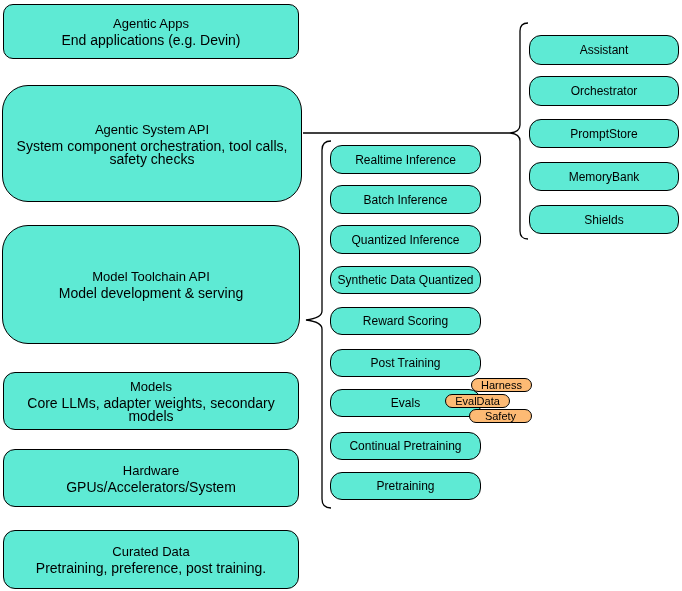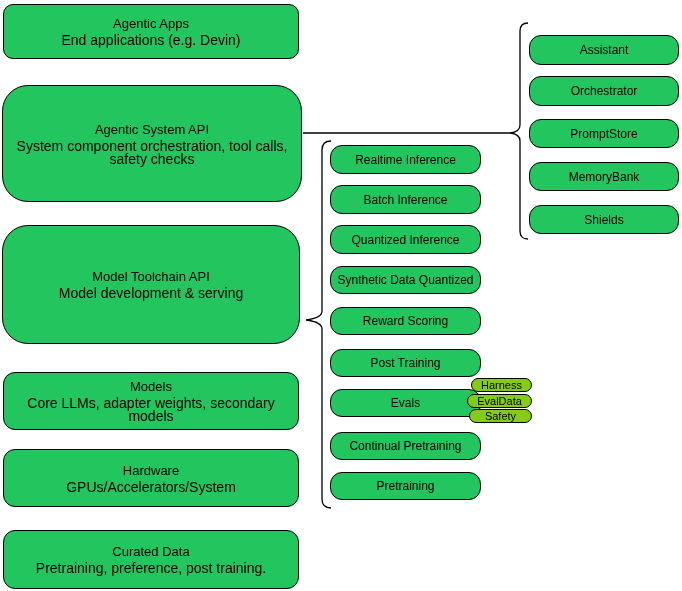--- a/index.html
+++ b/index.html
@@ -7,39 +7,39 @@
   body { font-family: "Liberation Sans", "DejaVu Sans", sans-serif; color: #000; }
   #canvas {
     position: relative;
     width: 682px;
     height: 591px;
     background: #ffffff;
     overflow: hidden;
   }
   .node {
     position: absolute;
-    background: #22c55e;
+    background: #5eead4;
     border: 1px solid #000000;
     display: flex;
     flex-direction: column;
     align-items: center;
     justify-content: center;
     text-align: center;
   }
   .lbox .title { font-size: 13px; line-height: 16px; }
   .lbox .subtitle { font-size: 14px; line-height: 13px; margin-top: 2px; }
   .mbox, .rbox {
     font-size: 12px;
     line-height: 14px;
     white-space: nowrap;
     border-radius: 12px;
   }
   .pill {
     position: absolute;
-    background: #84cc16;
+    background: #fdba74;
     border: 1px solid #000000;
     border-radius: 999px;
     font-size: 11px;
     line-height: 12px;
     display: flex;
     align-items: center;
     justify-content: center;
     white-space: nowrap;
     z-index: 5;
   }
@@ -99,21 +99,21 @@
   <div class="node mbox" style="left:330px;top:185px;width:151px;height:29px">Batch Inference</div>
   <div class="node mbox" style="left:330px;top:225px;width:151px;height:29px">Quantized Inference</div>
   <div class="node mbox" style="left:330px;top:266px;width:151px;height:28px">Synthetic Data Quantized</div>
   <div class="node mbox" style="left:330px;top:307px;width:151px;height:28px">Reward Scoring</div>
   <div class="node mbox" style="left:330px;top:349px;width:151px;height:28px">Post Training</div>
   <div class="node mbox" style="left:330px;top:389px;width:151px;height:28px">Evals</div>
   <div class="node mbox" style="left:330px;top:432px;width:151px;height:28px">Continual Pretraining</div>
   <div class="node mbox" style="left:330px;top:472px;width:151px;height:28px">Pretraining</div>
 
   <div class="pill" style="left:471px;top:378px;width:61px;height:14px">Harness</div>
-  <div class="pill" style="left:467px;top:394px;width:65px;height:14px">EvalData</div>
+  <div class="pill" style="left:445px;top:394px;width:65px;height:14px">EvalData</div>
   <div class="pill" style="left:469px;top:409px;width:63px;height:14px">Safety</div>
 
   <div class="node rbox" style="left:529px;top:35px;width:150px;height:30px">Assistant</div>
   <div class="node rbox" style="left:529px;top:76px;width:150px;height:30px">Orchestrator</div>
   <div class="node rbox" style="left:529px;top:119px;width:150px;height:29px">PromptStore</div>
   <div class="node rbox" style="left:529px;top:162px;width:150px;height:29px">MemoryBank</div>
   <div class="node rbox" style="left:529px;top:205px;width:150px;height:29px">Shields</div>
 
 </div>
 

